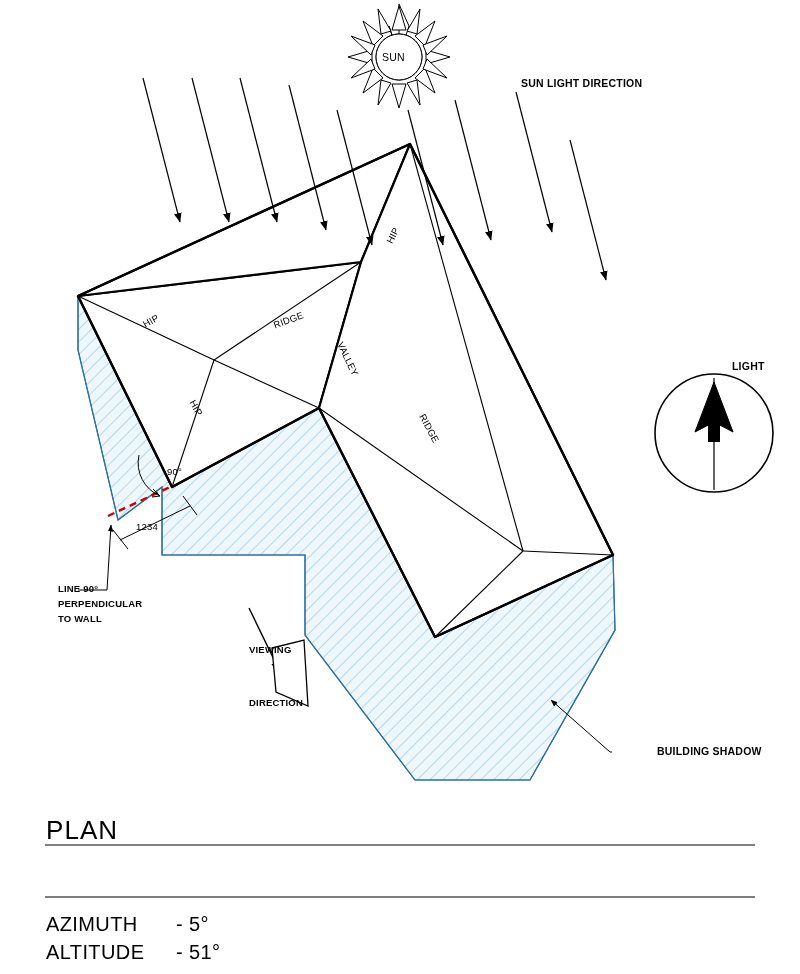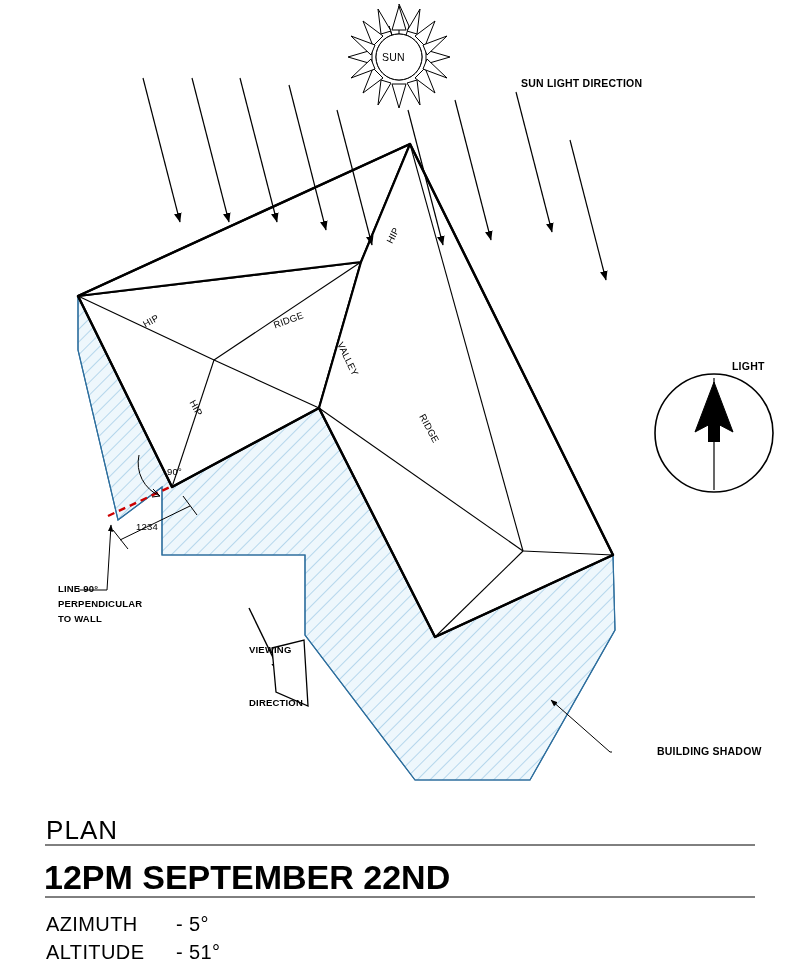--- a/index.html
+++ b/index.html
@@ -214,19 +214,18 @@
   <div class="lbl tiny bold" style="left:18px; top:613px;">TO WALL</div>
 
   <div class="lbl tiny bold" style="left:209px; top:644px;">VIEWING</div>
   <div class="lbl tiny bold" style="left:209px; top:697px;">DIRECTION</div>
 
   <div class="lbl small bold" style="left:617px; top:745px;">BUILDING SHADOW</div>
 
   <div class="lbl small bold" style="left:692px; top:360px;">LIGHT</div>
 
   <div class="lbl title-plan" style="left:46px; top:815px;">PLAN</div>
-  <div class="lbl title-date" style="left:44px; top:858px;">12PM SEPTEMBER 22ND</div>
   <div class="lbl title-sub" style="left:46px; top:913px;">AZIMUTH</div>
   <div class="lbl title-sub" style="left:176px; top:913px;">- 5°</div>
   <div class="lbl title-sub" style="left:46px; top:941px;">ALTITUDE</div>
   <div class="lbl title-sub" style="left:176px; top:941px;">- 51°</div>
 
 </div>
 
 </body></html>

